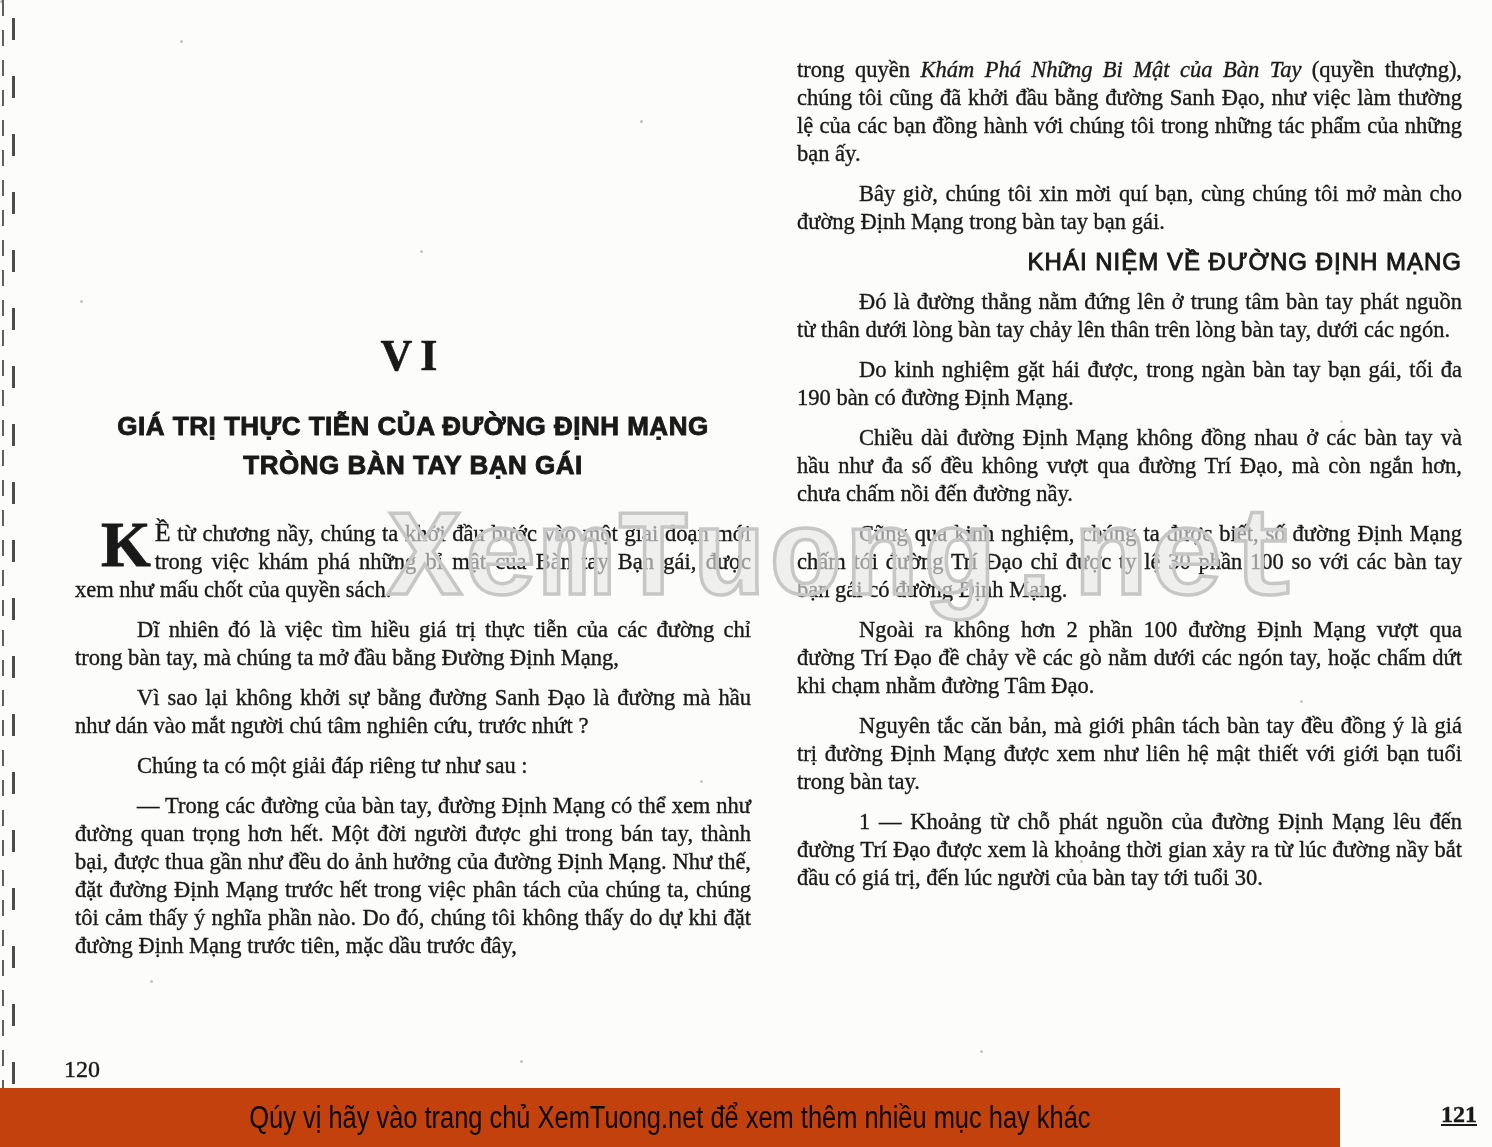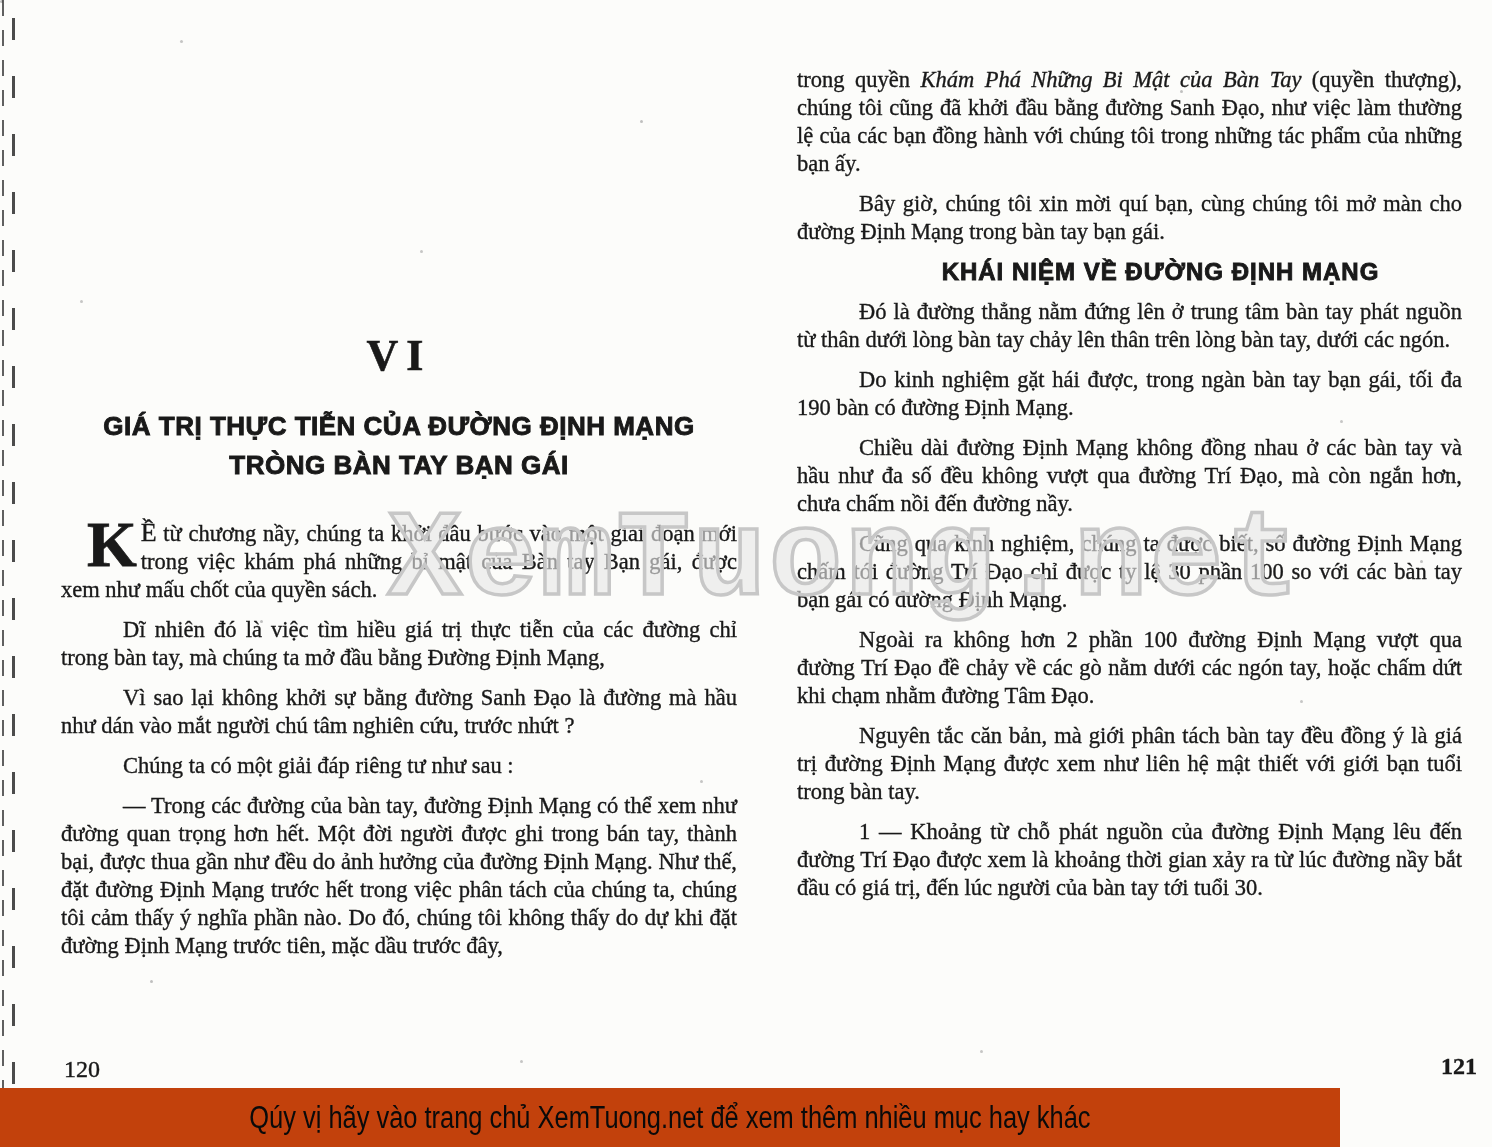--- a/index.html
+++ b/index.html
@@ -19,47 +19,47 @@
     980px 1050px 0 #9a9a9a, 1420px 560px 0 #909090, 80px 300px 0 #9a9a9a;}
   
   .edge-line-a{position:absolute;left:2px;top:0;width:2px;height:1147px;
     background:repeating-linear-gradient(180deg,#2b2b2b 0 16px,rgba(0,0,0,0) 16px 30px);
     opacity:.75;}
   .edge-line-b{position:absolute;left:12px;top:18px;width:3px;height:1075px;
     background:repeating-linear-gradient(180deg,#1f1f1f 0 22px,rgba(0,0,0,0) 22px 58px);
     opacity:.8;}
 
   .col{position:absolute;}
-  .col-left{left:61px;top:0;width:676px;}
+  .col-left{left:75px;top:0;width:676px;}
   .col-right{left:797px;top:56px;width:665px;}
 
-  .body-text{font-size:22.5px;line-height:28px;text-align:justify;margin-top:10px;
+  .body-text{font-size:22.5px;line-height:28px;text-align:justify;
     -webkit-text-stroke:.35px currentColor;}
   .body-text p{margin:0 0 12px 0;text-indent:62px;}
   .body-text p.no-indent{text-indent:0;}
 
   .chapter-num{margin-top:330px;text-align:center;font-size:44px;font-weight:bold;
     letter-spacing:8px;-webkit-text-stroke:.6px currentColor;}
   .chapter-title{margin-top:26px;margin-bottom:34px;text-align:center;
     font-family:"Liberation Sans", sans-serif;font-weight:700;font-size:26px;line-height:39px;
     letter-spacing:.5px;-webkit-text-stroke:.9px currentColor;}
-  .section-heading{margin:16px 0 14px 0;text-align:center;
-    font-family:"Liberation Sans", sans-serif;font-weight:700;font-size:24px;
+  .section-heading{margin:16px 0 14px 0;text-align:right;
+    font-family:"Liberation Sans", sans-serif;font-weight:400;font-size:24px;
     letter-spacing:1px;-webkit-text-stroke:.9px currentColor;text-indent:0;}
 
   .dropcap{float:left;font-size:64px;line-height:48px;font-weight:bold;
     margin:2px 4px 0 26px;-webkit-text-stroke:.8px currentColor;}
   .dropcap-caps{font-size:26px;}
   .p-dropcap{text-indent:0 !important;}
 
   .it{font-style:italic;}
 
   .page-number{position:absolute;font-size:24px;-webkit-text-stroke:.4px currentColor;}
   .page-number-left{left:64px;top:1056px;}
-  .page-number-right{left:1441px;top:1053px;font-weight:bold;}
+  .page-number-right{left:1441px;top:1101px;font-weight:bold;text-decoration:underline;}
 
   .watermark{position:absolute;left:388px;top:492px;z-index:6;pointer-events:none;
     font-family:Liberation Mono, monospace;font-weight:700;font-size:122px;
     letter-spacing:3px;white-space:nowrap;
     color:rgba(255,255,255,0.42);
     -webkit-text-stroke:3.5px #c7c7c7;
     text-shadow:0 0 1px rgba(180,180,180,.35);}
 
   .footer-bar{position:absolute;left:0;top:1088px;width:1340px;height:59px;
     background:#c2410c;display:flex;align-items:center;justify-content:center;}

